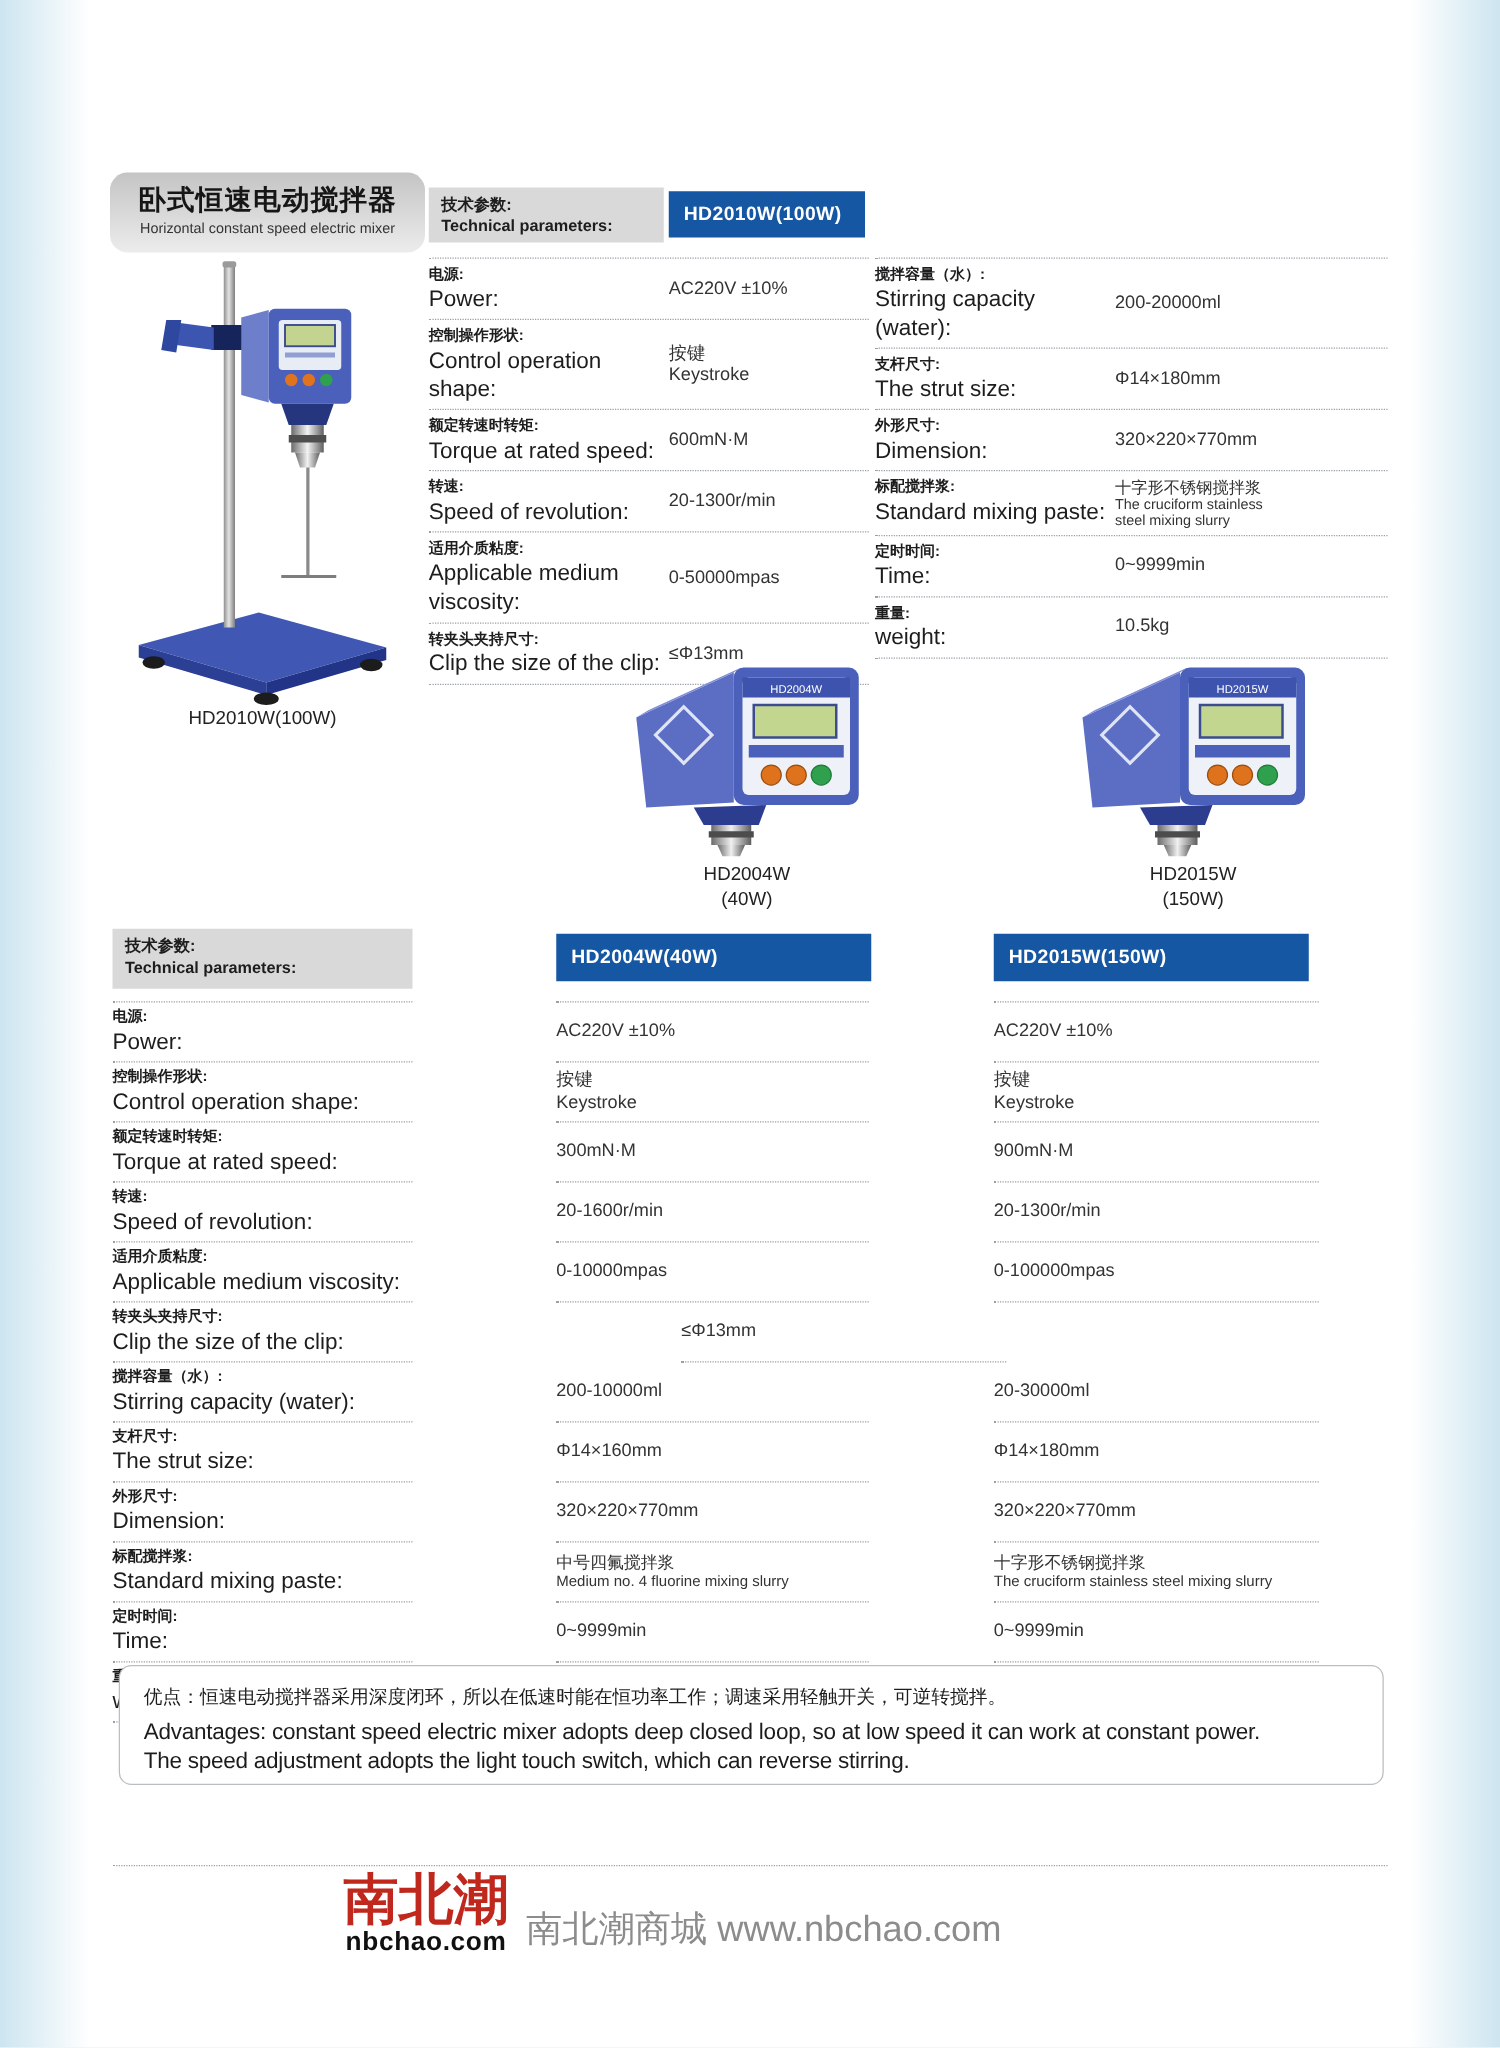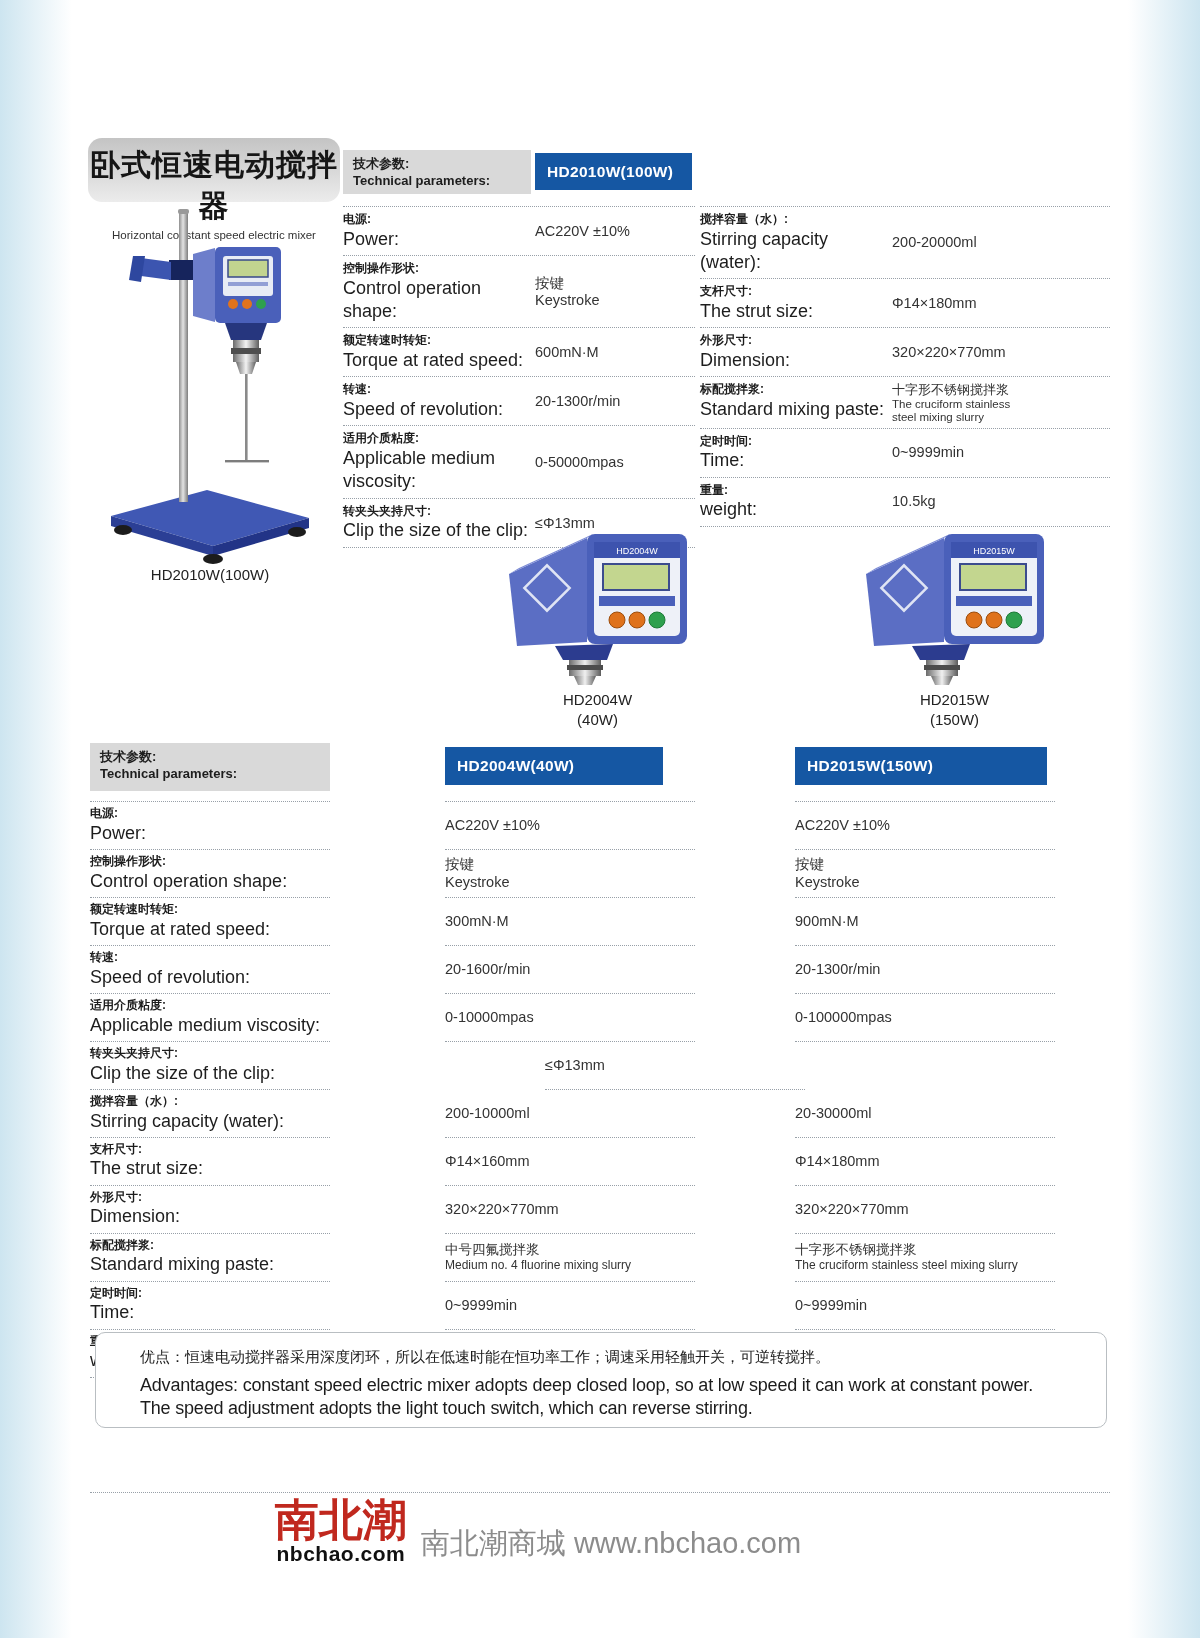--- a/index.html
+++ b/index.html
@@ -5,21 +5,21 @@
   * { margin:0; padding:0; box-sizing:border-box; }
   html,body { background:#eef4f7; }
   body { font-family:"Liberation Sans","DejaVu Sans",sans-serif; color:#222; }
   .page { position:relative; width:1200px; height:1638px; margin:0 auto; overflow:hidden;
           background:linear-gradient(90deg,#cde5f0 0%,#ffffff 6%,#ffffff 94%,#cde5f0 100%); }
 
   
   .title-box { position:absolute; left:88px; top:138px; width:252px; height:64px;
                background:linear-gradient(180deg,#c4c4c4,#ececec); border-radius:14px;
                text-align:center; padding-top:7px; }
-  .title-cn { font-size:30px; font-weight:bold; color:#161616; letter-spacing:1px; }
+  .title-cn { font-size:22px; font-weight:bold; color:#161616; letter-spacing:1px; }
   .title-en { font-size:11.5px; font-weight:normal; color:#333; margin-top:2px; }
 
   
   .gray-badge { background:#d9d9d9; font-weight:bold; font-size:13px; color:#1d1d1d;
                 line-height:1.3; padding:6px 10px; }
   .blue-badge { background:#1557a3; color:#fff; font-weight:bold; font-size:15.5px;
                 display:flex; align-items:center; padding:0 12px; letter-spacing:0.3px; }
 
   .tp-top { position:absolute; left:343px; top:150px; display:flex; }
   .tp-top .gray-badge { width:188px; height:44px; }
@@ -45,36 +45,36 @@
   .fig-head1 { position:absolute; left:495px; top:522px; width:205px; height:165px; }
   .fig-head2 { position:absolute; left:852px; top:522px; width:205px; height:165px; }
   .cap-head { position:absolute; top:690px; width:205px; text-align:center; font-size:15px;
               color:#222; line-height:1.3; }
   .cap-head.c1 { left:495px; } .cap-head.c2 { left:852px; }
 
   
   .bt { position:absolute; left:90px; top:743px; width:1015px; }
   .bt-header { position:relative; height:58px; }
   .bt-header .gray-badge { position:absolute; left:0; top:0; width:240px; height:48px; }
-  .bt-header .bb1 { position:absolute; left:355px; top:4px; width:218px; height:38px; }
+  .bt-header .bb1 { position:absolute; left:355px; top:4px; width:252px; height:38px; }
   .bt-header .bb2 { position:absolute; left:705px; top:4px; width:252px; height:38px; }
   .bt-row { display:flex; }
   .bt-cell { border-bottom:1px dotted #98a0a8; padding:4px 0 4px; min-height:41px;
              display:flex; flex-direction:column; justify-content:center; }
   .bt-row.first .bt-cell { border-top:1px dotted #98a0a8; }
   .bt-label { width:240px; justify-content:flex-start; }
   .bt-g1 { width:115px; } .bt-g2 { width:100px; }
   .bt-v1 { width:250px; } .bt-v2 { width:260px; }
   .bt-v1,.bt-v2 { font-size:14.5px; color:#333; line-height:1.25; }
   .bt-v1 .v-sub,.bt-v2 .v-sub { font-size:12px; }
 
   
   .adv { position:absolute; left:95px; top:1332px; width:1012px; height:96px;
          border:1px solid #b9bec2; border-radius:10px; background:#fff;
-         padding:15px 35px 0 44px; }
+         padding:15px 35px 0 19px; }
   .adv-cn { font-size:15px; color:#1c1c1c; margin-bottom:7px; }
   .adv-en { font-size:18px; color:#1c1c1c; line-height:1.25; letter-spacing:-0.2px; }
 
   
   .footer-sep { position:absolute; left:90px; top:1492px; width:1020px;
                 border-top:1px dotted #98a0a8; }
   .footer { position:absolute; left:0; top:1498px; width:1076px; display:flex;
             justify-content:center; align-items:flex-end; gap:14px; }
   .logo-block { text-align:center; }
   .logo-cn { font-size:44px; font-weight:bold; color:#c0281e; line-height:1; }

